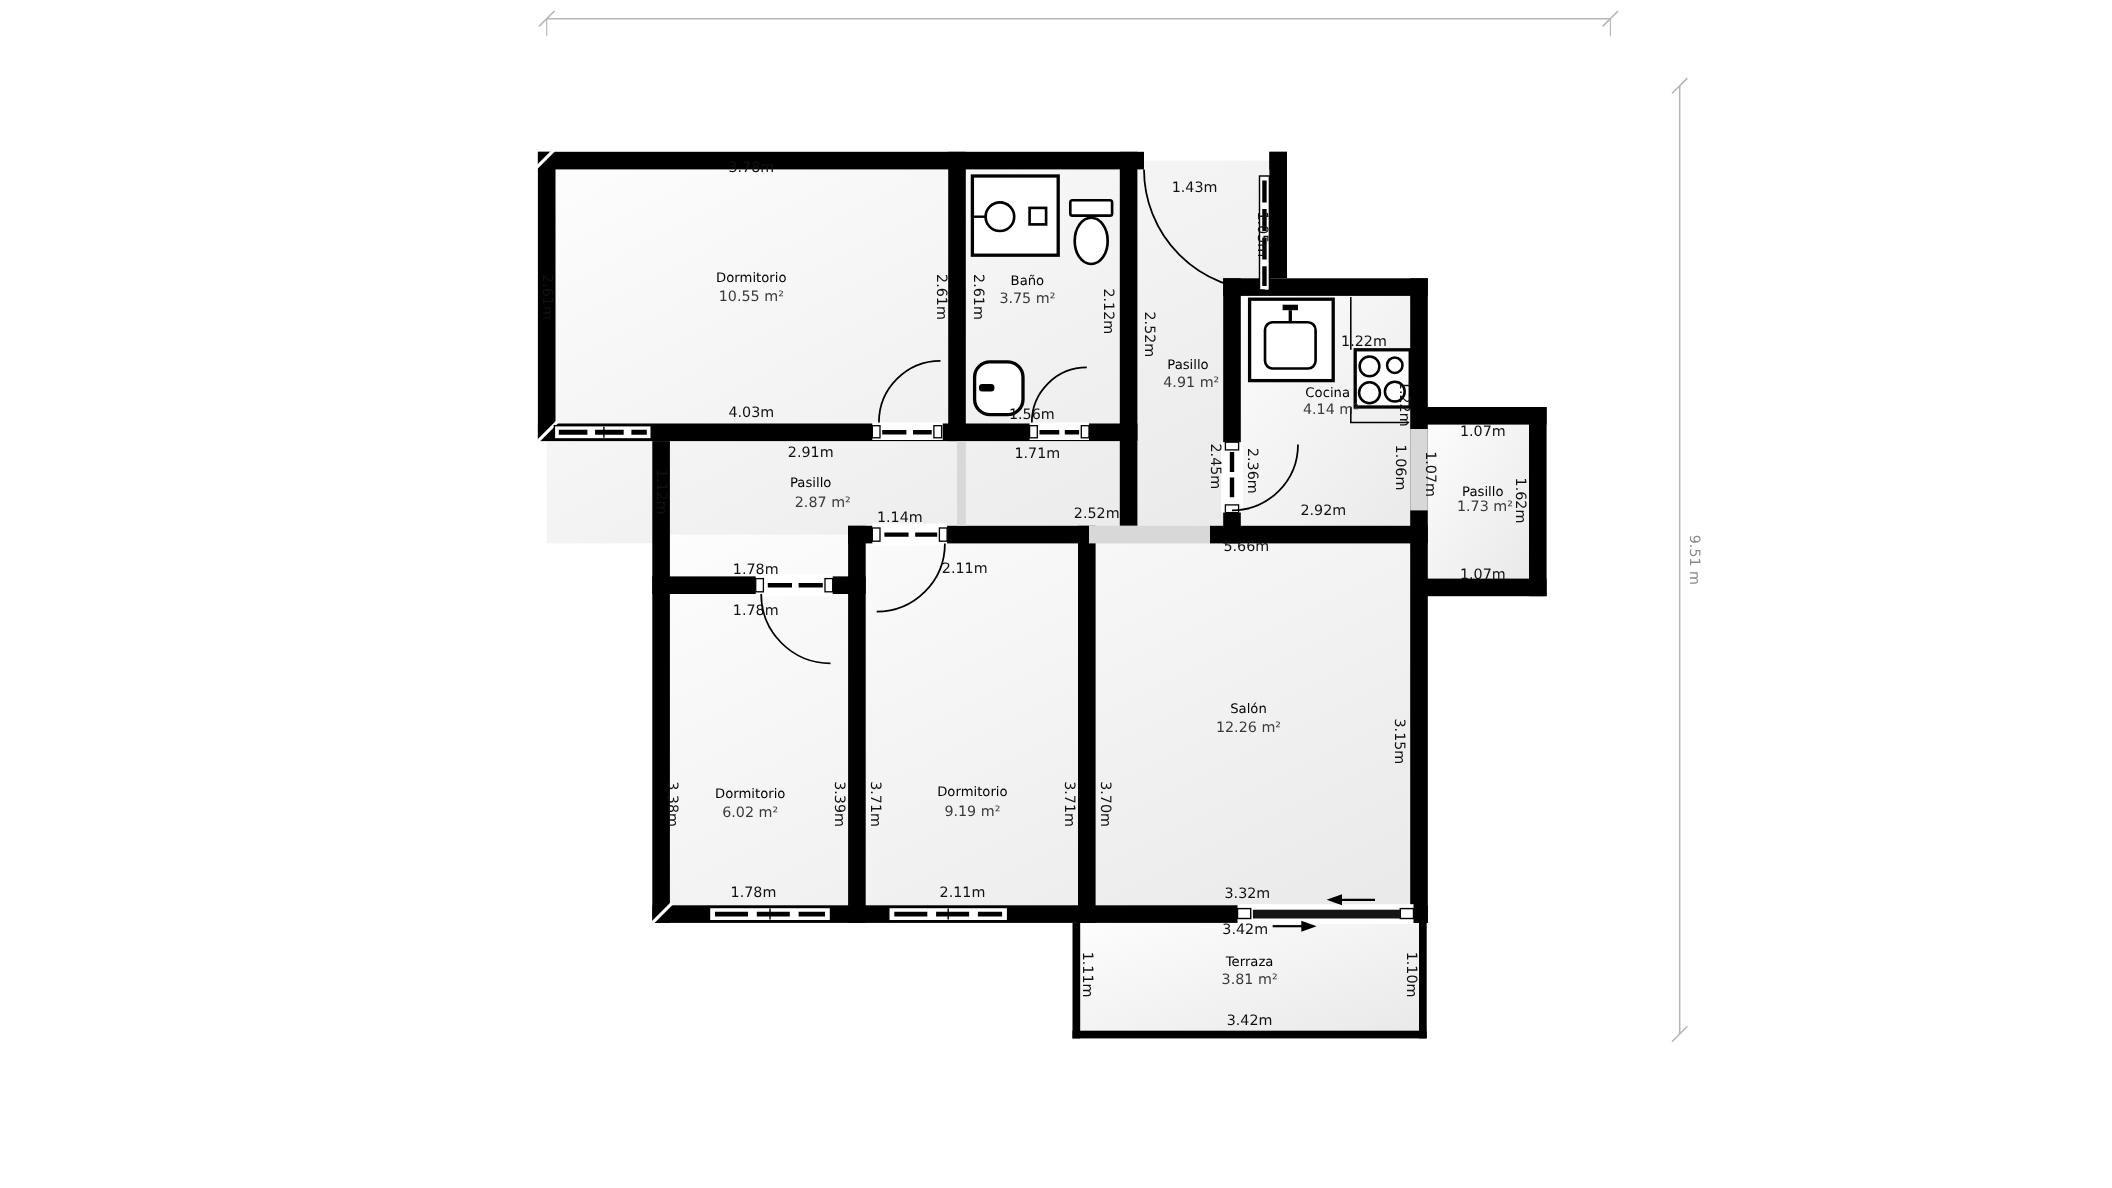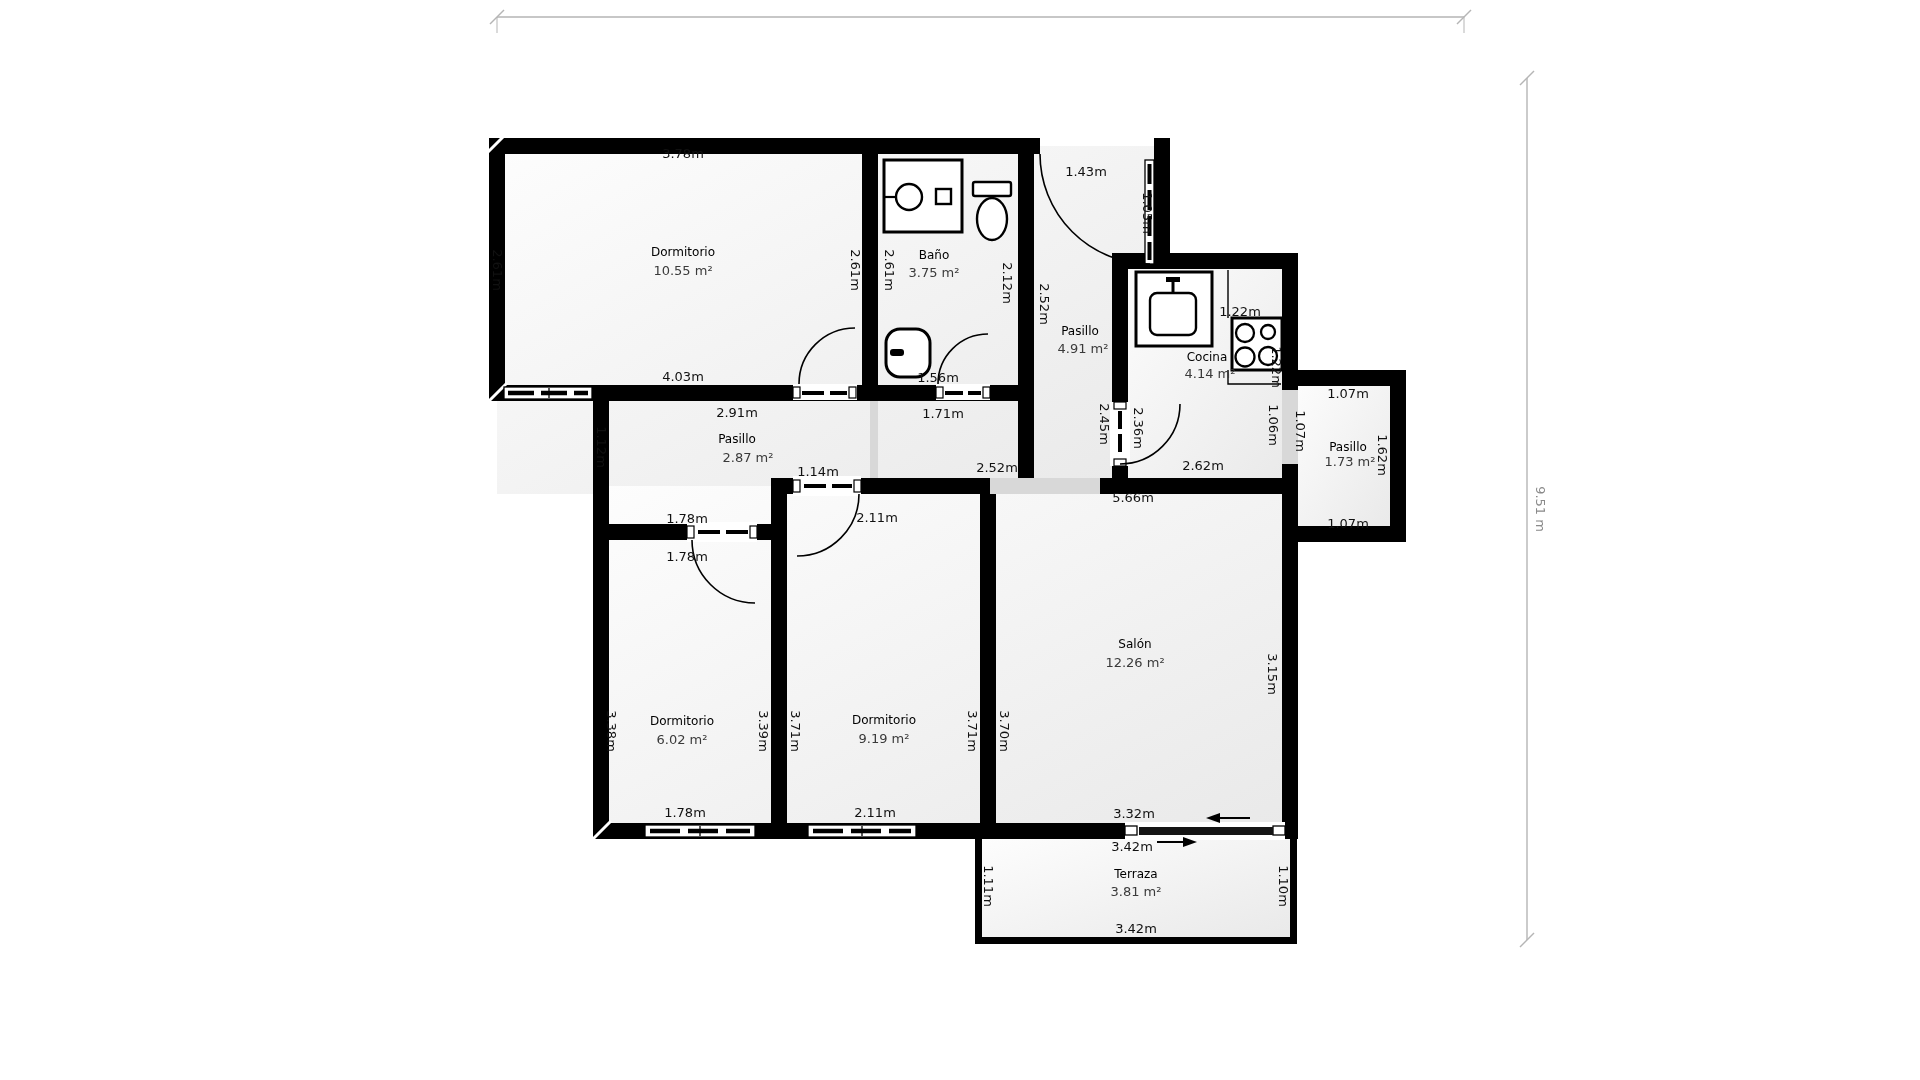--- a/index.html
+++ b/index.html
@@ -207,21 +207,21 @@
   <div class="lbl rname" style="left:1080px;top:331px">Pasillo</div>
   <div class="lbl rarea" style="left:1083px;top:348px">4.91 m²</div>
   <div class="lbl v" style="left:1104px;top:424px">2.45m</div>
 
   <div class="lbl" style="left:1240px;top:311px">1.22m</div>
   <div class="lbl rname" style="left:1207px;top:357px">Cocina</div>
   <div class="lbl rarea" style="left:1210px;top:373px">4.14 m²</div>
   <div class="lbl v" style="left:1138px;top:428px">2.36m</div>
   <div class="lbl v" style="left:1276px;top:367px">1.22m</div>
   <div class="lbl v" style="left:1273px;top:425px">1.06m</div>
-  <div class="lbl" style="left:1203px;top:465px">2.62m</div>
+  <div class="lbl" style="left:1203px;top:465px">2.92m</div>
 
   <div class="lbl" style="left:1348px;top:393px">1.07m</div>
   <div class="lbl rname" style="left:1348px;top:447px">Pasillo</div>
   <div class="lbl rarea" style="left:1350px;top:461px">1.73 m²</div>
   <div class="lbl v" style="left:1300px;top:431px">1.07m</div>
   <div class="lbl v" style="left:1382px;top:455px">1.62m</div>
   <div class="lbl" style="left:1348px;top:523px">1.07m</div>
 
   <div class="lbl" style="left:737px;top:412px">2.91m</div>
   <div class="lbl rname" style="left:737px;top:439px">Pasillo</div>

